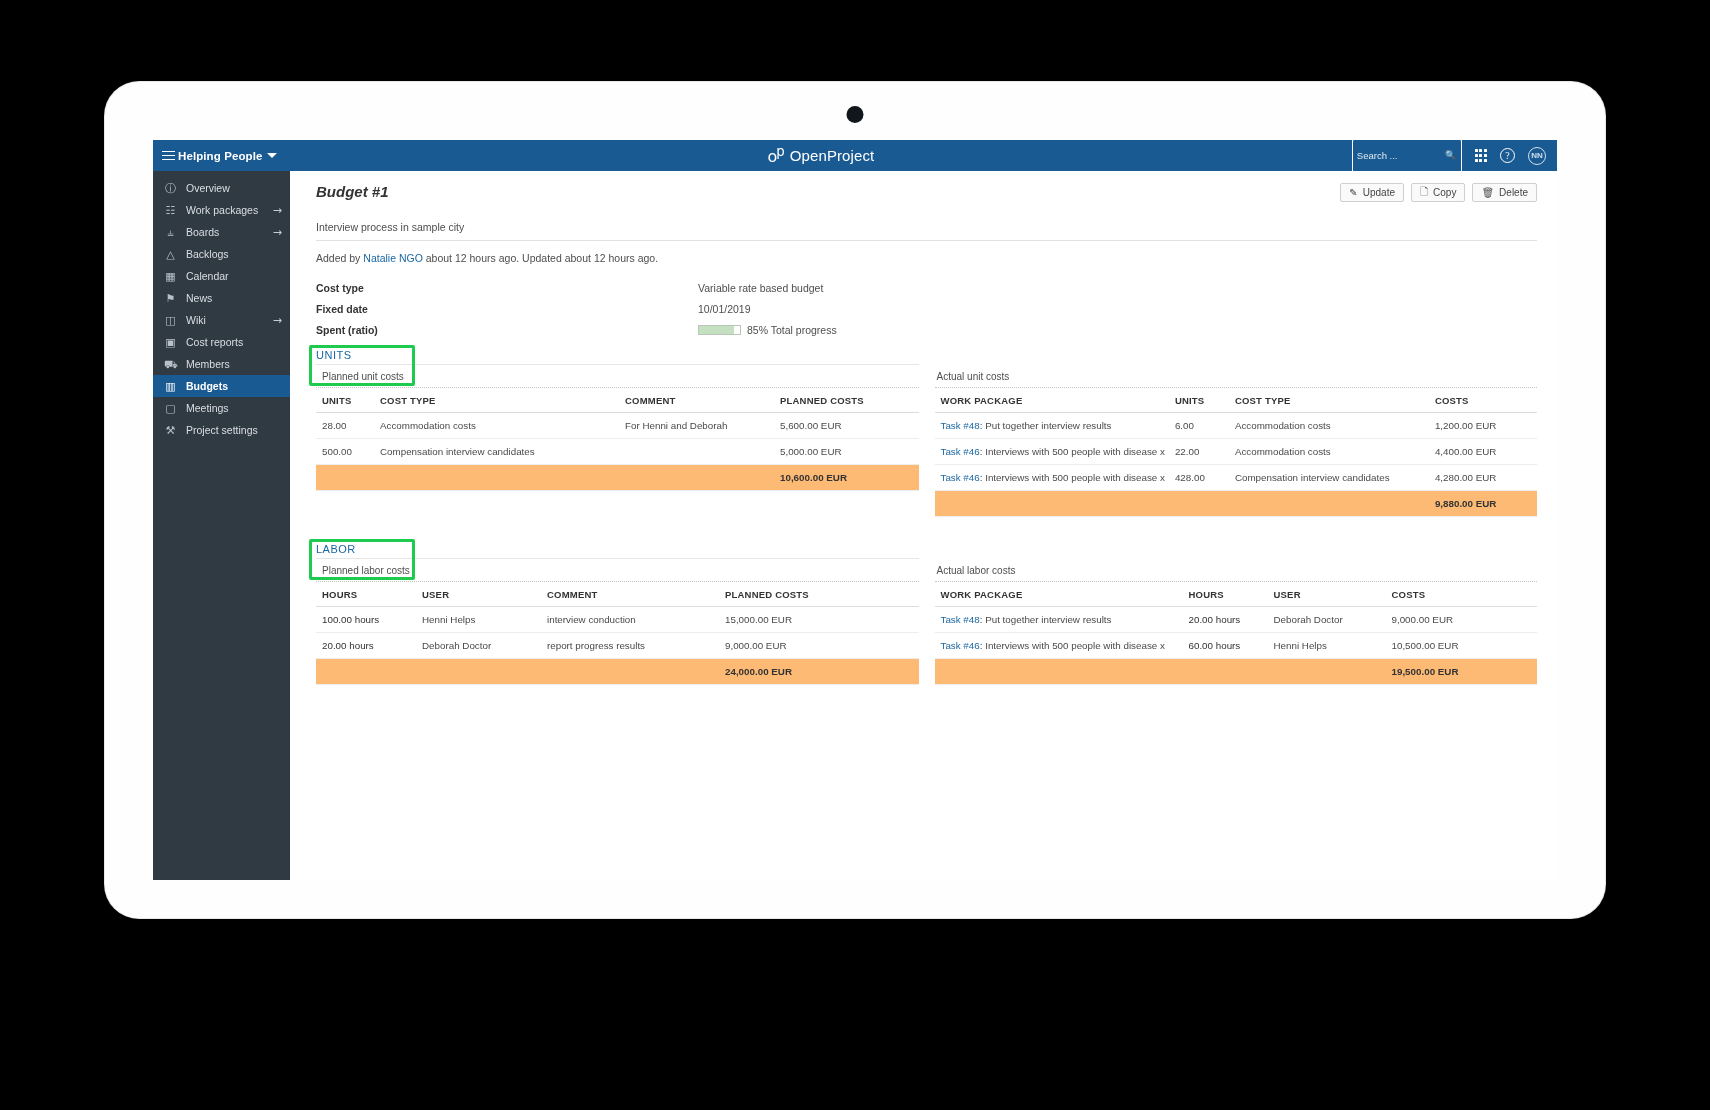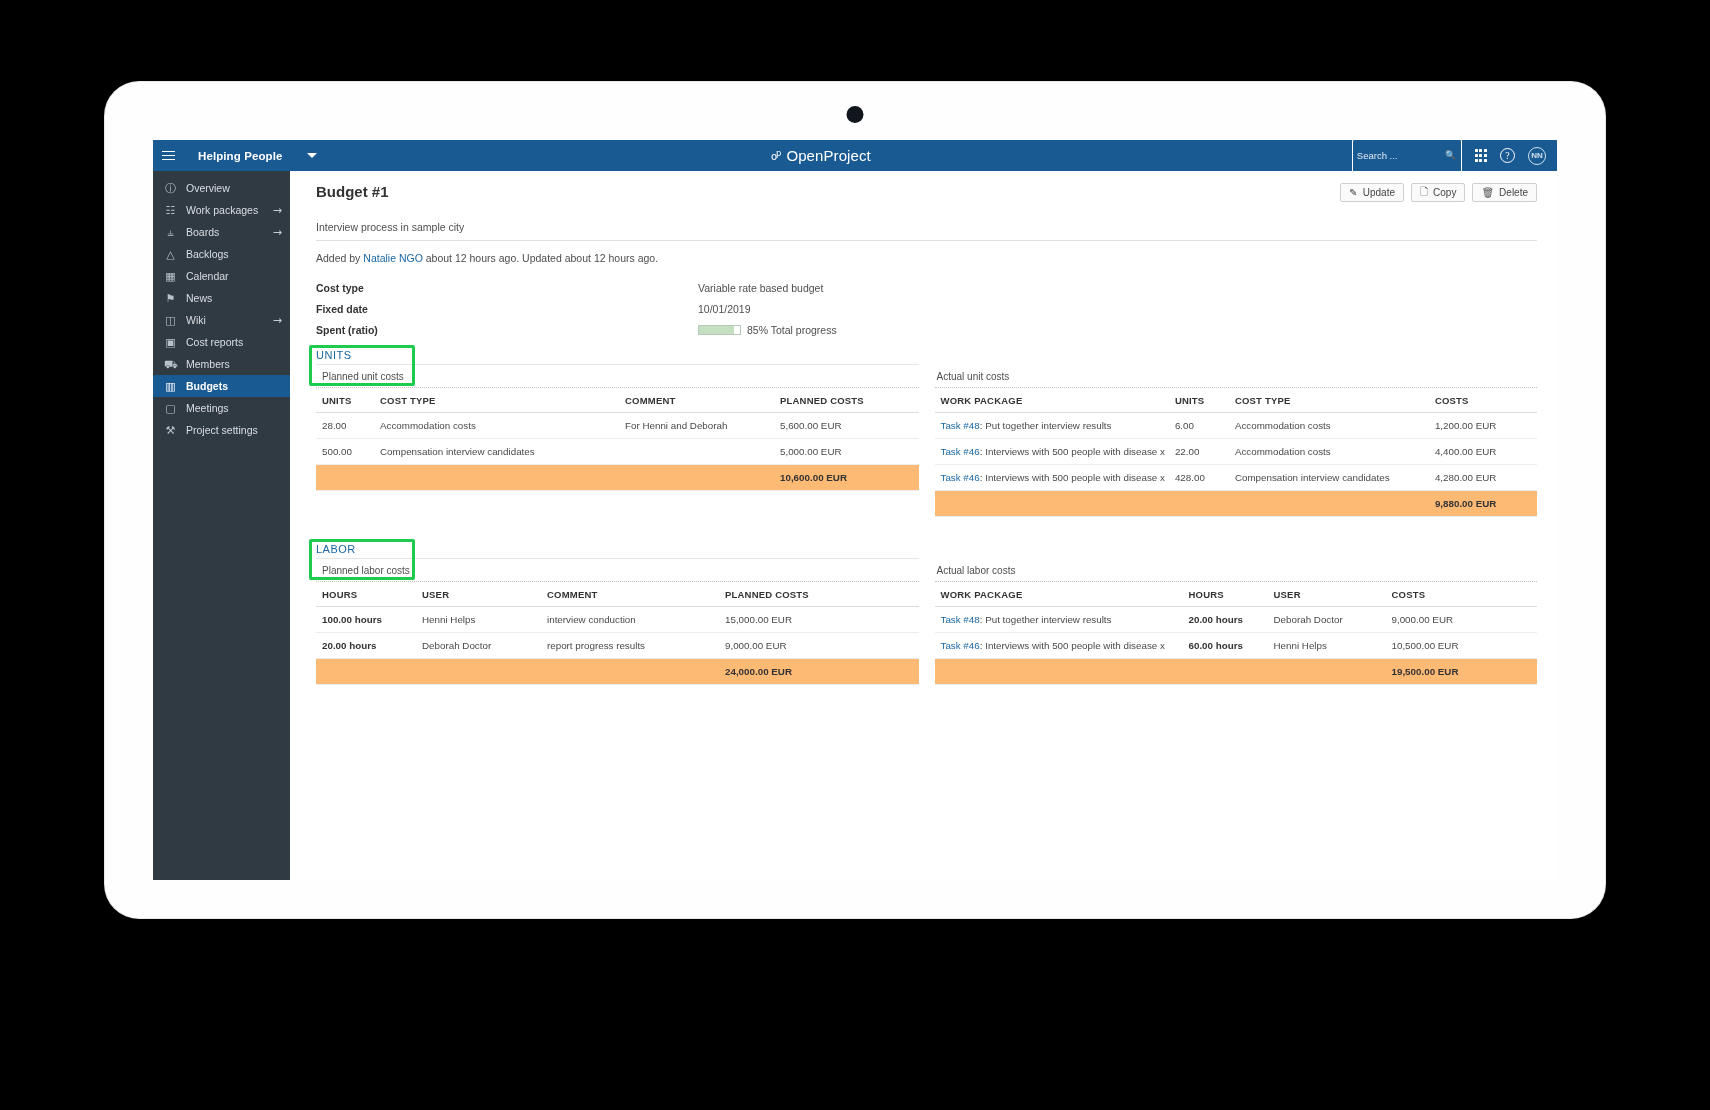--- a/index.html
+++ b/index.html
@@ -39,42 +39,42 @@
   
   .topbar {
     position: absolute; left: 0; top: 0;
     width: 1404px; height: 31px;
     background: #1a5a92;
     display: flex; align-items: center;
   }
   .tb-left {
     width: 137px; height: 31px;
     background: #1a5a92;
-    display: flex; align-items: center; gap: 23px;
+    display: flex; align-items: center; gap: 3px;
     padding-left: 9px;
   }
   .hamburger { display: flex; flex-direction: column; gap: 2.5px; cursor: pointer; }
   .hamburger i { display: block; width: 13px; height: 1.6px; background: #fff; }
   .proj-name {
     color: #fff; font-size: 11.5px; font-weight: bold;
     letter-spacing: .1px; white-space: nowrap;
   }
   .caret-down {
     width: 0; height: 0;
     border-left: 5px solid transparent;
     border-right: 5px solid transparent;
     border-top: 5px solid #ffffff;
     margin-left: 2px;
   }
   .tb-center {
     flex: 1; display: flex; align-items: center; justify-content: center;
     gap: 6px;
   }
   .op-logo-glyph {
-    font-size: 10px; color: #fff; letter-spacing: -1px;
+    font-size: 16px; color: #fff; letter-spacing: -1px;
     font-family: "DejaVu Sans", sans-serif;
   }
   .op-logo-text { color: #fff; font-size: 15px; letter-spacing: .1px; }
   .tb-right {
     display: flex; align-items: center; gap: 13px;
     padding-right: 11px;
   }
   .search-box {
     width: 110px; height: 17px;
     border: 1px solid #ffffff;
@@ -136,21 +136,21 @@
   .content {
     position: absolute; left: 137px; top: 31px;
     width: 1267px; height: 709px;
     background: #fff;
     padding: 12px 20px 0 26px;
     overflow: hidden;
   }
   .toolbar-row { position: relative; height: 24px; }
   .page-title {
     font-size: 15px; color: #333; font-weight: bold;
-    position: absolute; left: 0; top: 0;
+    position: absolute; left: 0; top: 0; font-style: italic;
   }
   .btn-group { position: absolute; right: 0; top: 0; display: flex; gap: 7px; }
   .btn {
     height: 19px; padding: 0 8px;
     border: 1px solid #cfcfcf; border-radius: 2px;
     background: #fafafa; color: #444; font-size: 10px;
     display: flex; align-items: center; gap: 5px; cursor: pointer;
     font-family: "Liberation Sans", sans-serif;
   }
   .btn .bico { font-size: 10px; font-family: "DejaVu Sans", sans-serif; }
@@ -201,21 +201,21 @@
     border-bottom: 1px solid #dcdcdc; letter-spacing: .2px;
     white-space: nowrap;
   }
   table.cost td {
     font-size: 9.8px; color: #4a4a4a;
     padding: 7px 4px 7px 6px;
     border-bottom: 1px solid #ededed;
     white-space: nowrap; overflow: hidden; text-overflow: ellipsis;
   }
   table.cost td.num, table.cost th.num { text-align: left; }
-  table.cost td.bold { font-weight: bold; color: #333; }
+  table.cost td.bold { font-weight: normal; color: #333; }
   tr.total-row td {
     background: #fdba74; font-weight: bold; color: #333;
     border-bottom: 1px solid #ededed; font-size: 9.8px;
   }
   .wp-link { color: #1a67a3; }
   .blue-num { color: #1a67a3; }
   .blue-num.bold { font-weight: bold; }
 </style>
 </head>
 <body>

